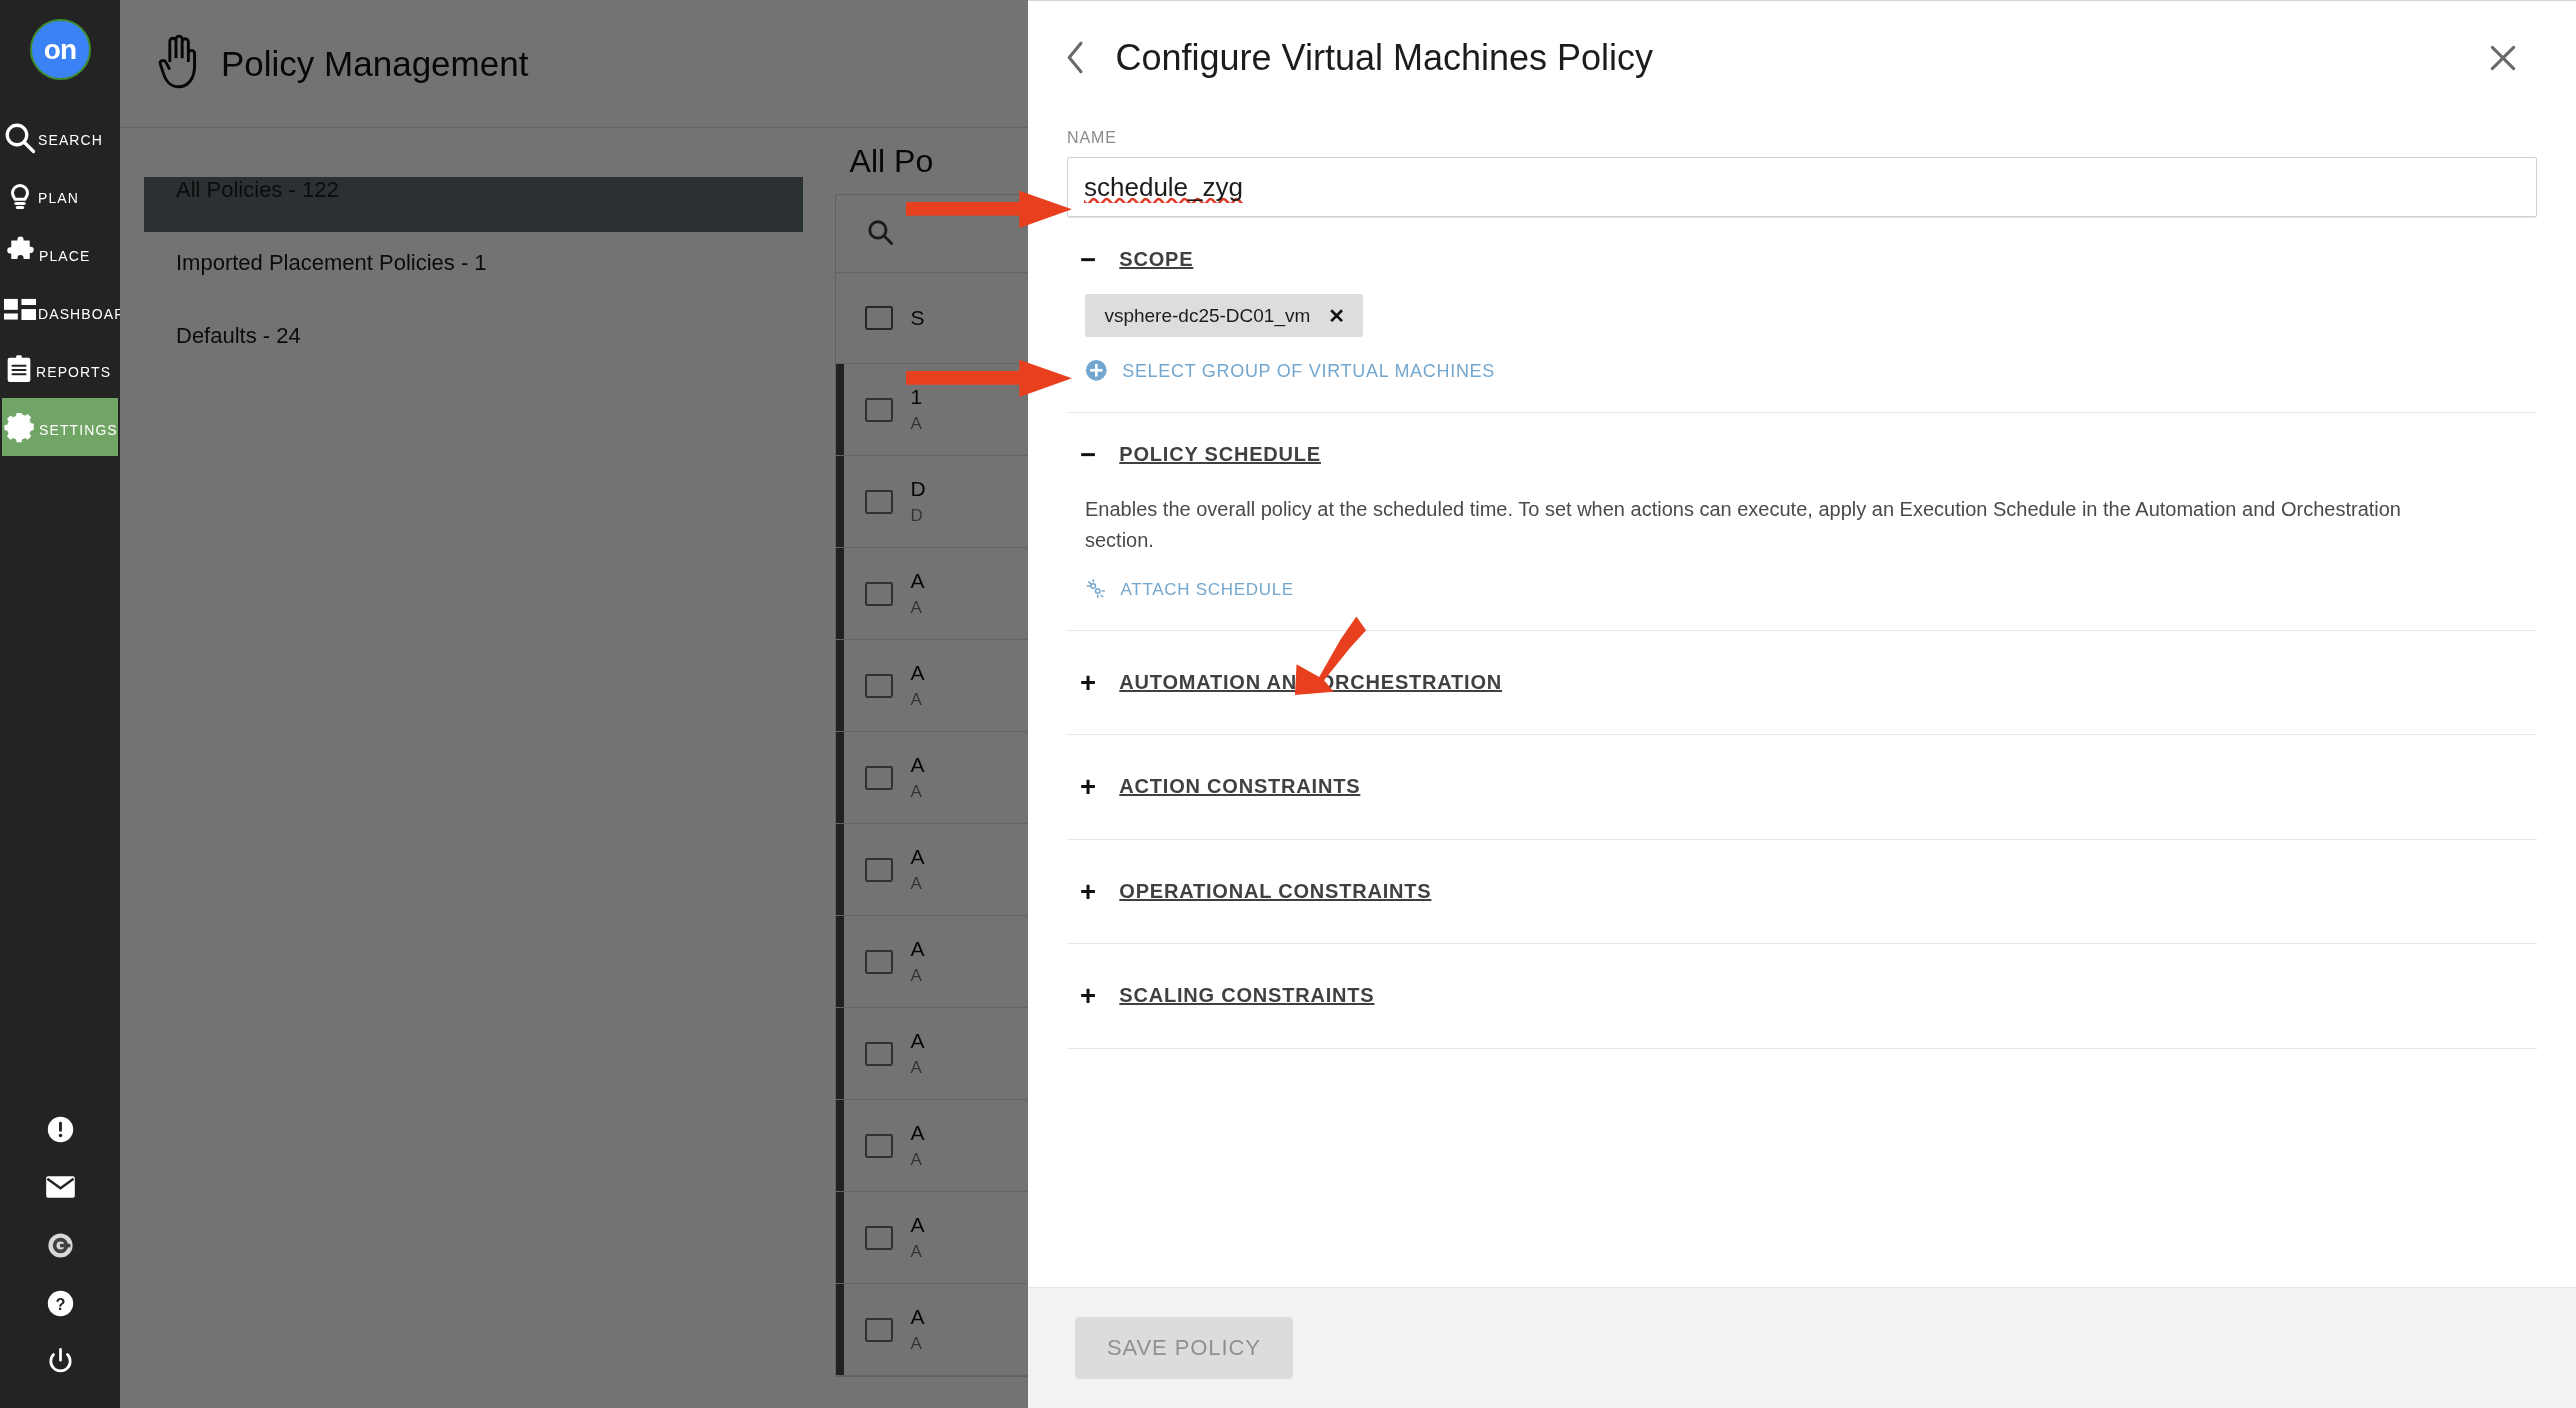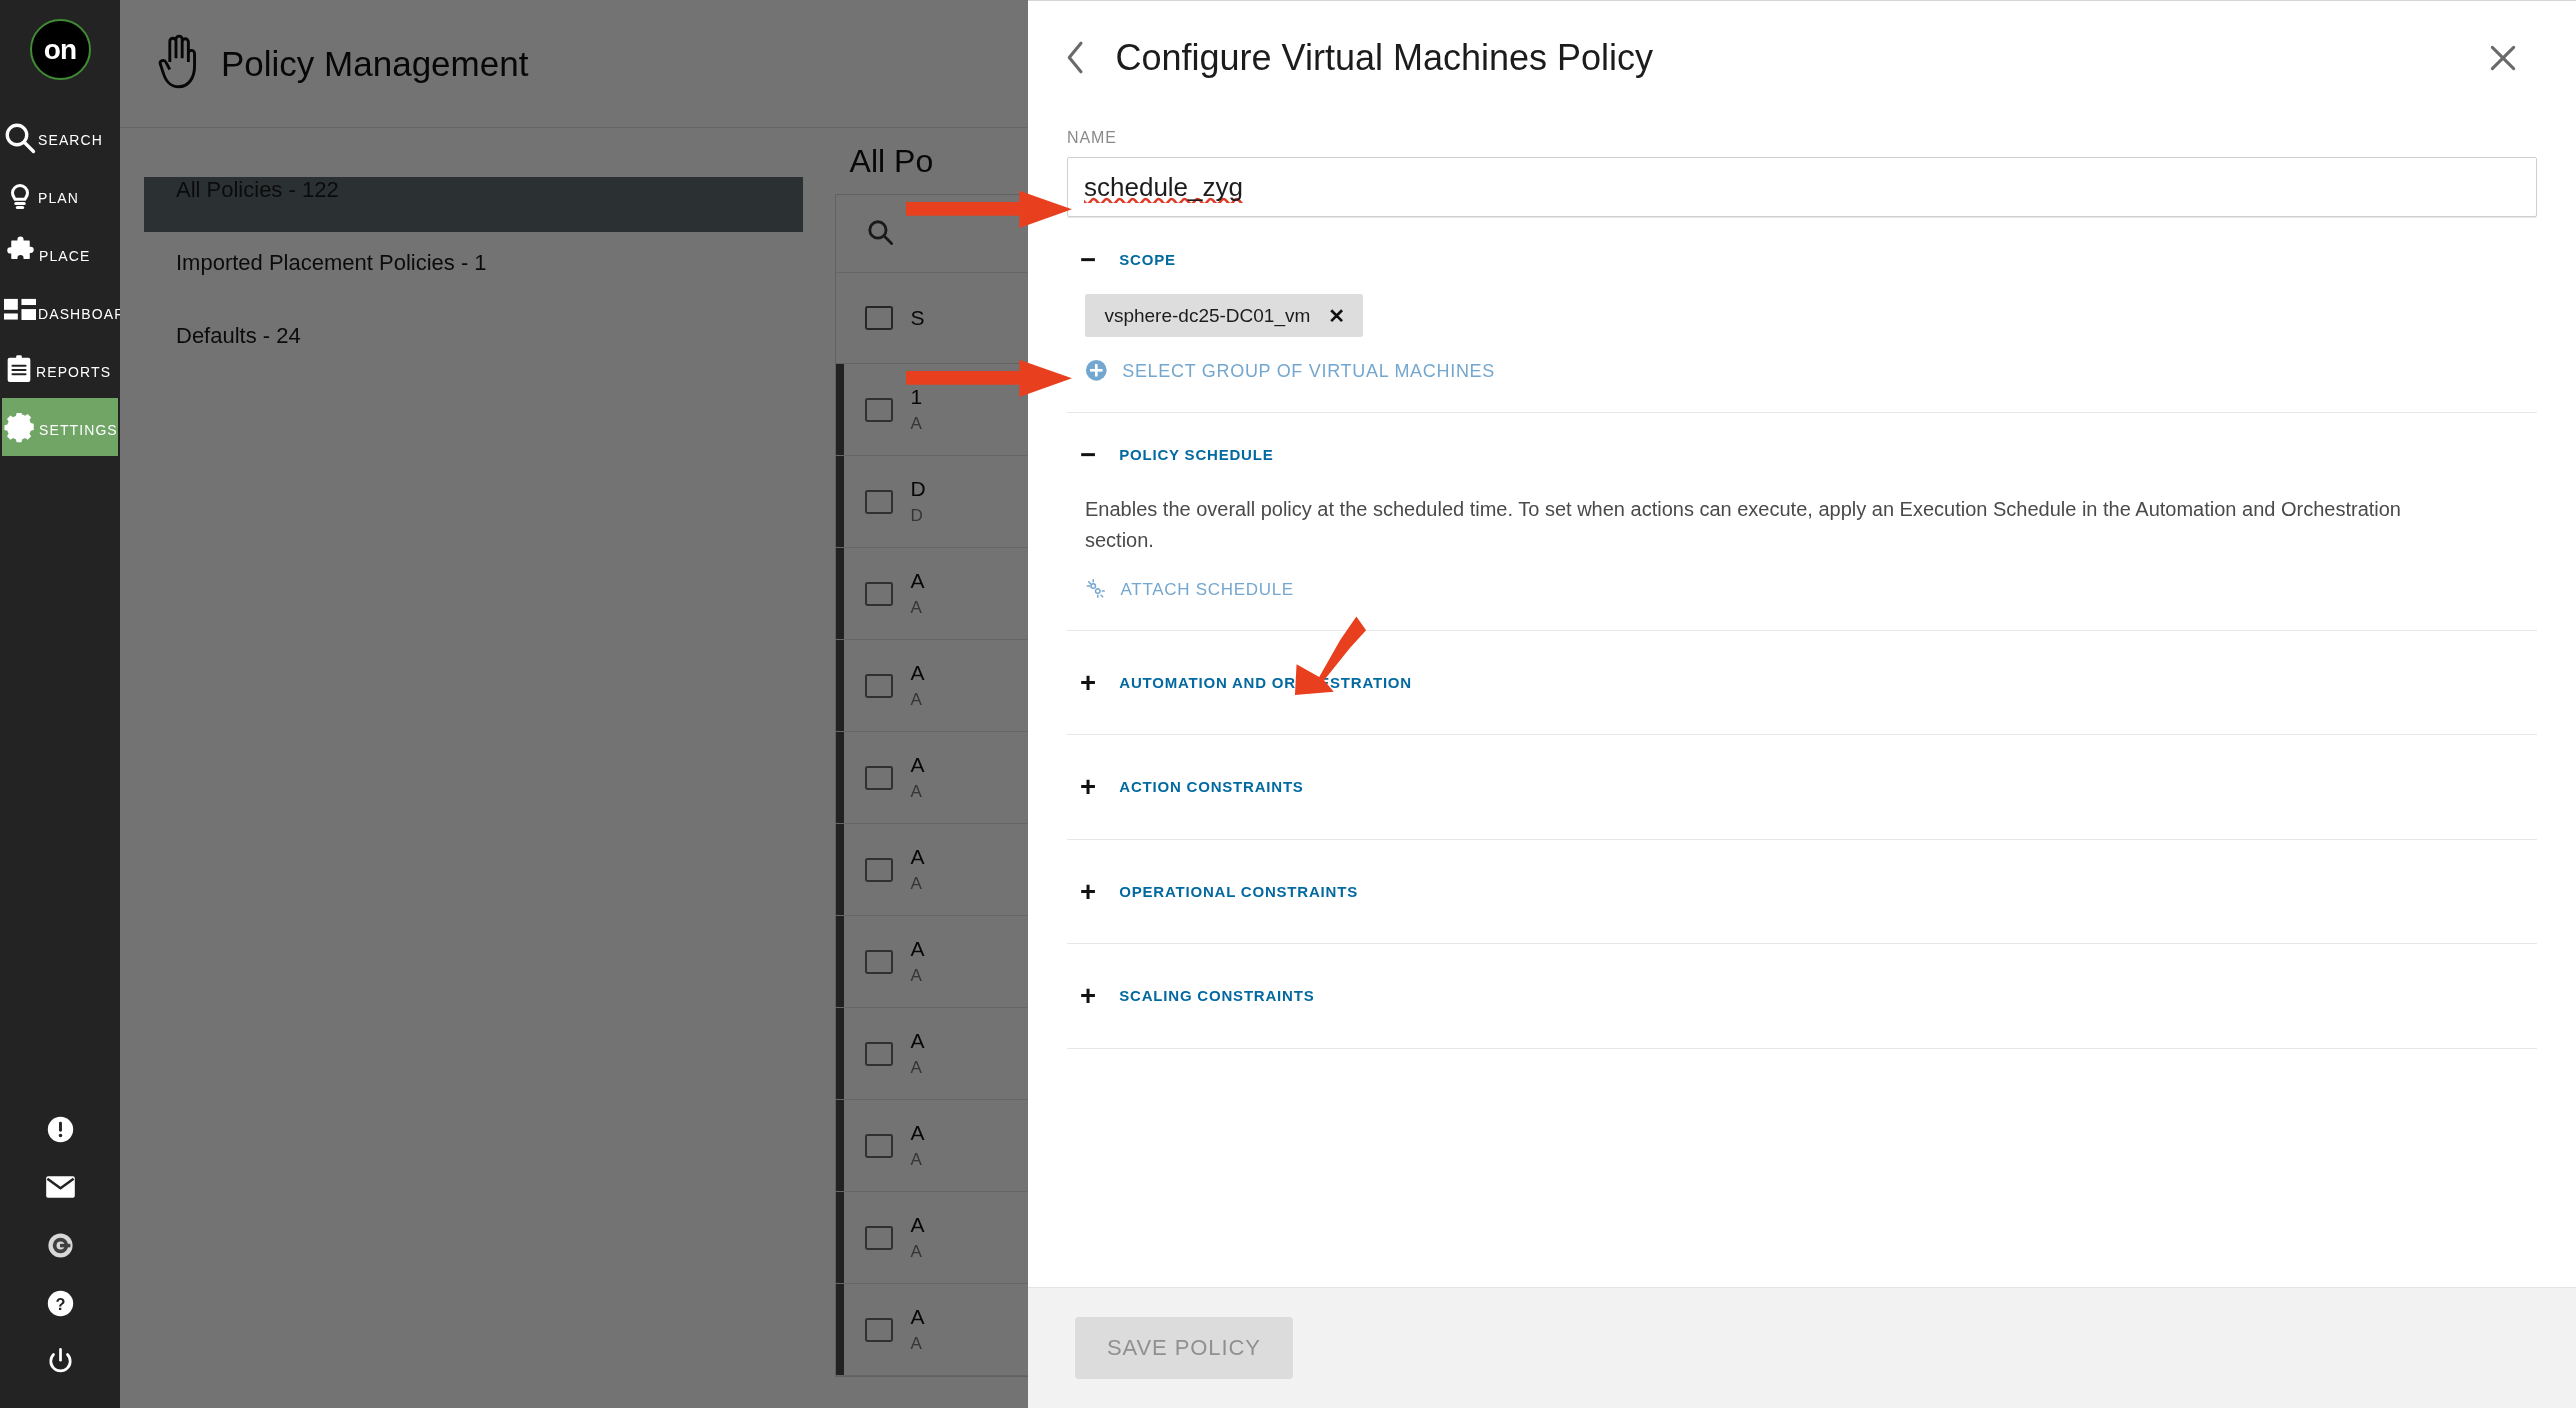--- a/index.html
+++ b/index.html
@@ -14,21 +14,21 @@
   
   .rail {
     position: absolute; left: 0; top: 0;
     width: 120px; height: 1408px;
     background: #232323;
     display: flex; flex-direction: column; align-items: center;
   }
   .rail-logo {
     margin-top: 19.4px; margin-bottom: 27.5px;
     width: 61px; height: 61px; border-radius: 50%;
-    background: #000000;
+    background: #3b82f6;
     border: 2.4px solid #3f8c33;
     display: flex; align-items: center; justify-content: center;
     color: #fff; font-size: 28px; font-weight: bold; letter-spacing: -0.8px;
   }
   .rail-item {
     width: 116px; padding: 11.3px 0 9.7px 0;
     display: flex; align-items: center;
     color: #fff; cursor: pointer;
   }
   .rail-item.active { background: #70a566; }
@@ -112,21 +112,21 @@
   }
   .spell { text-decoration: underline wavy #e03b28; text-decoration-skip-ink: none; }
 
   .section { border-top: 0.8px solid #e6e6e6; }
   .section:first-of-type { border-top: none; }
   .sec-head {
     display: flex; align-items: center; gap: 20px;
     padding: 27.5px 0 21px 9.7px; cursor: pointer;
   }
   .sec-sign { font-size: 27.5px; color: #111; width: 22.6px; text-align: center; font-weight: 600; line-height: 1; }
-  .sec-title { font-size: 15px; color: #0369a1; letter-spacing: 0.8px; font-weight: 600; }
+  .sec-title { font-size: 20px; color: #404040; letter-spacing: 0.8px; font-weight: 600; text-decoration: underline; }
   .sec-body { padding: 0 0 27.5px 18px; }
 
   .chip {
     display: inline-flex; align-items: center; gap: 18px;
     background: #dddddd; border-radius: 2.4px;
     padding: 10.5px 18px 10.5px 19.4px;
     font-size: 19px; color: #1c1c1c;
   }
   .chip-x { font-size: 20px; color: #111; cursor: pointer; line-height: 1; font-weight: bold; }
 

